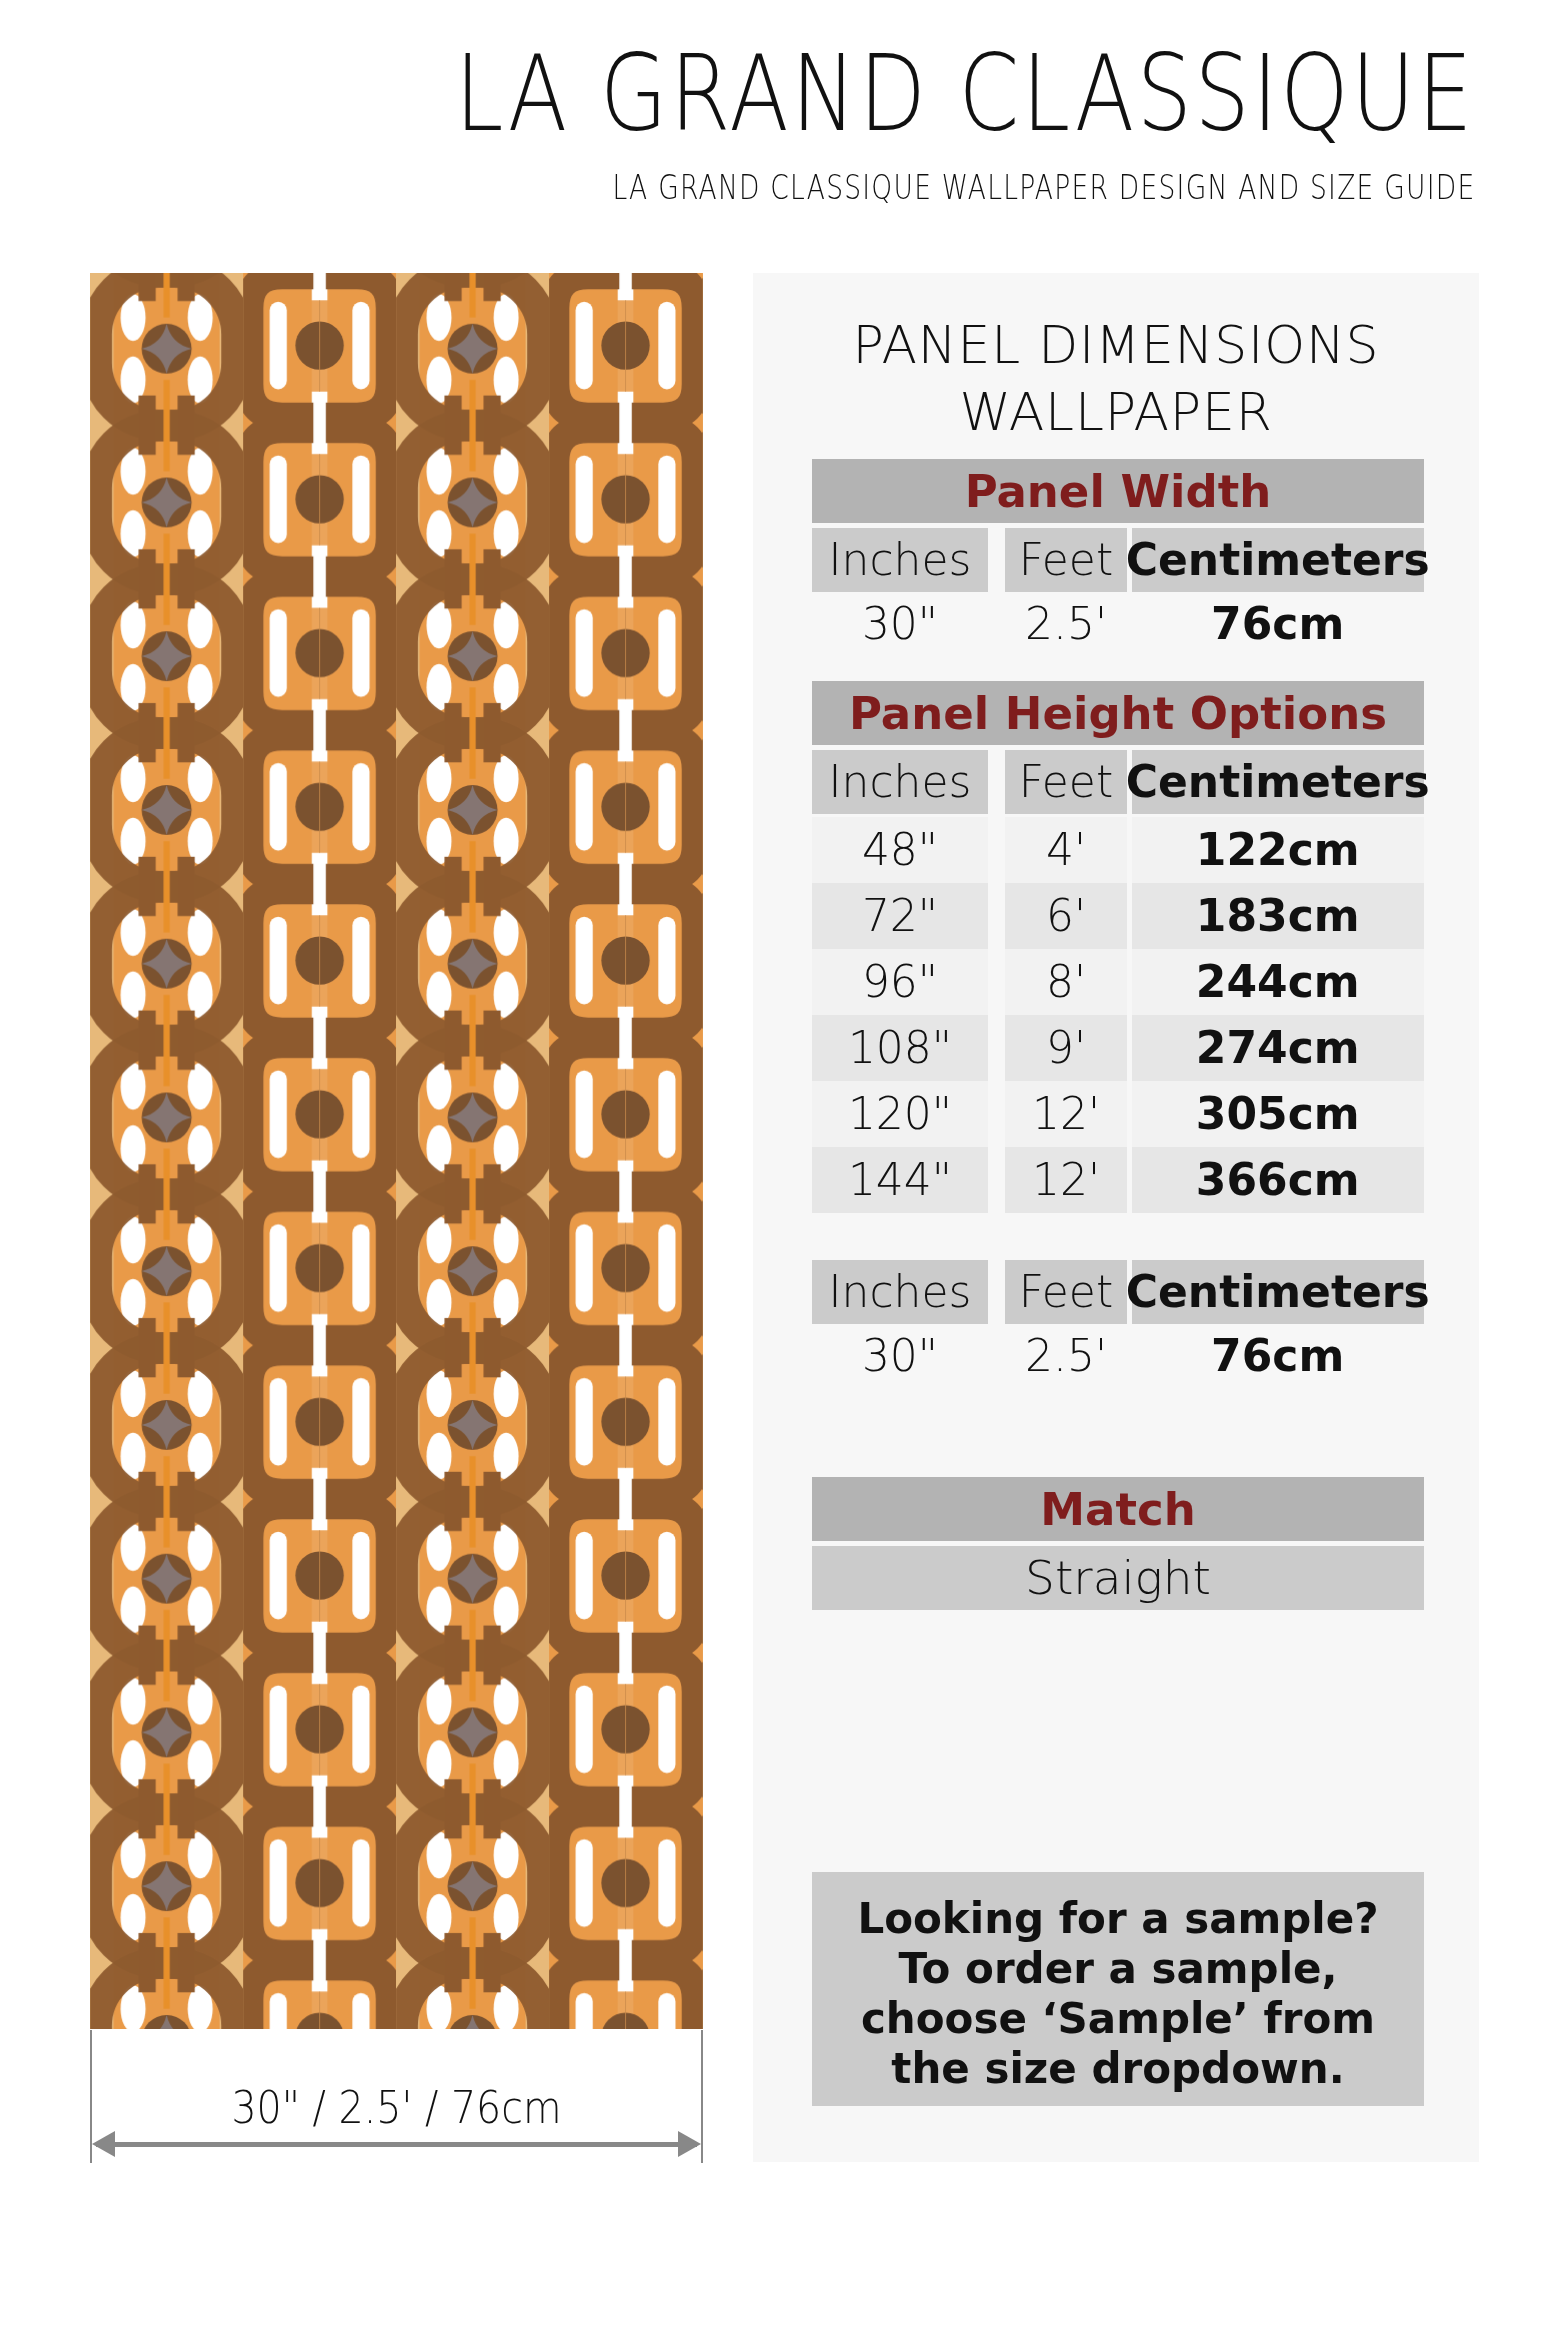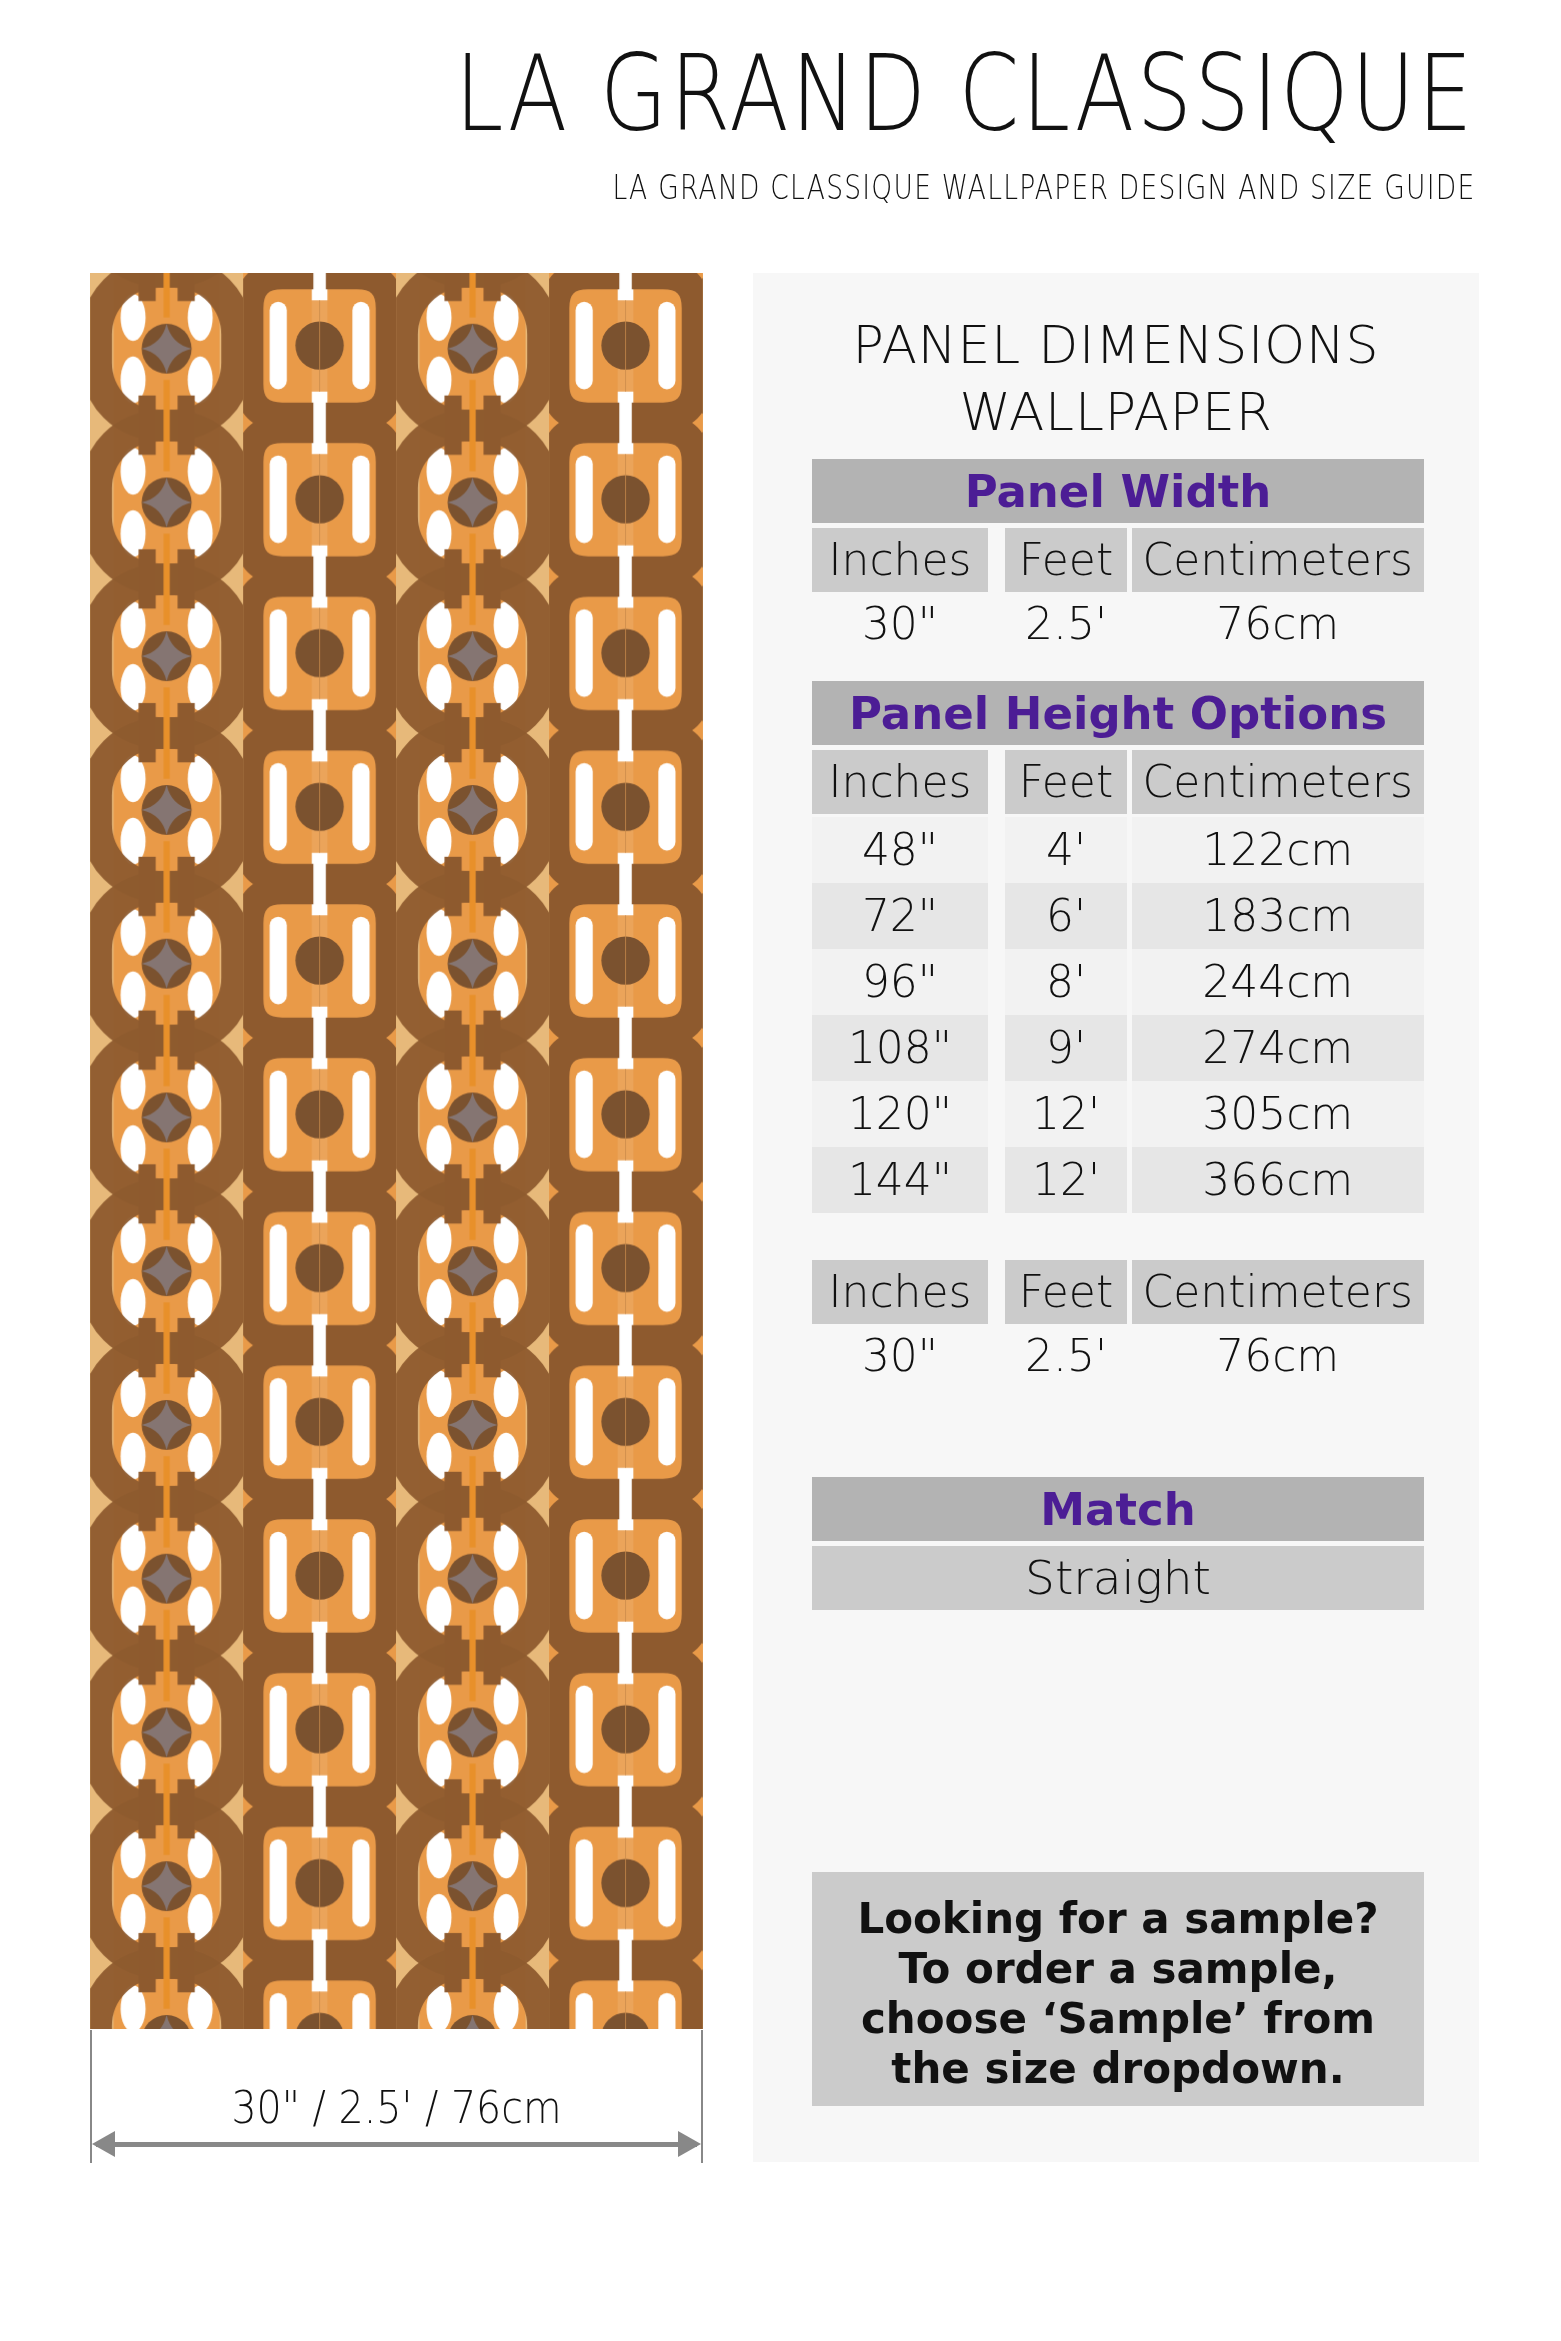--- a/index.html
+++ b/index.html
@@ -16,24 +16,24 @@
   .dim-label{position:absolute;left:0;right:0;top:51px;text-align:center;font-size:45px;font-weight:300;transform:scaleX(0.88);}
   .dim-line{position:absolute;left:6.2px;right:6.2px;top:112px;height:4.7px;background:#888;}
   .arrow{position:absolute;top:101px;width:0;height:0;border-top:13.3px solid transparent;border-bottom:13.3px solid transparent;}
   .arrow.l{left:1.6px;border-right:23.4px solid #888;}
   .arrow.r{right:1.6px;border-left:23.4px solid #888;}
 
   .panel{position:absolute;left:753px;top:273px;width:726px;height:1889px;background:#f7f7f7;}
   .panel-title{position:absolute;left:0;right:0;top:39px;text-align:center;font-size:52px;line-height:67px;font-weight:300;letter-spacing:0.8px;}
 
   .tbl{position:absolute;left:59px;width:612px;}
-  .hdr{background:#b3b3b3;height:64px;display:flex;align-items:center;justify-content:center;font-size:45px;font-weight:bold;color:#4c1d95;}
+  .hdr{background:#b3b3b3;height:64px;display:flex;align-items:center;justify-content:center;font-size:45px;font-weight:bold;color:#7f1d1d;}
   .row{display:flex;height:64px;margin-top:4.7px;}
   .cell{display:flex;align-items:center;justify-content:center;font-size:44px;font-weight:300;}
-  .c1{width:176px;} .c2{width:122px;margin-left:17px;} .c3{width:292px;margin-left:4.7px;}
+  .c1{width:176px;} .c2{width:122px;margin-left:17px;} .c3{width:292px;margin-left:4.7px;font-weight:bold;}
   .colhdr .cell{background:#cbcbcb;}
   .valrow{height:64px;margin-top:0;}
   .hrow{height:66px;margin-top:0;}
   .hrow.odd .cell{background:#f2f2f2;}
   .hrow.even .cell{background:#e6e6e6;}
   .matchval{background:#cbcbcb;height:64px;margin-top:4.7px;display:flex;align-items:center;justify-content:center;font-size:47px;font-weight:300;}
 
   .sample{position:absolute;left:59px;top:1599px;width:612px;height:234px;background:#cbcbcb;text-align:center;}
   .sample .q{font-size:42px;font-weight:bold;margin-top:22px;line-height:50px;}
   .sample .t{font-size:42px;font-weight:700;line-height:50px;}

